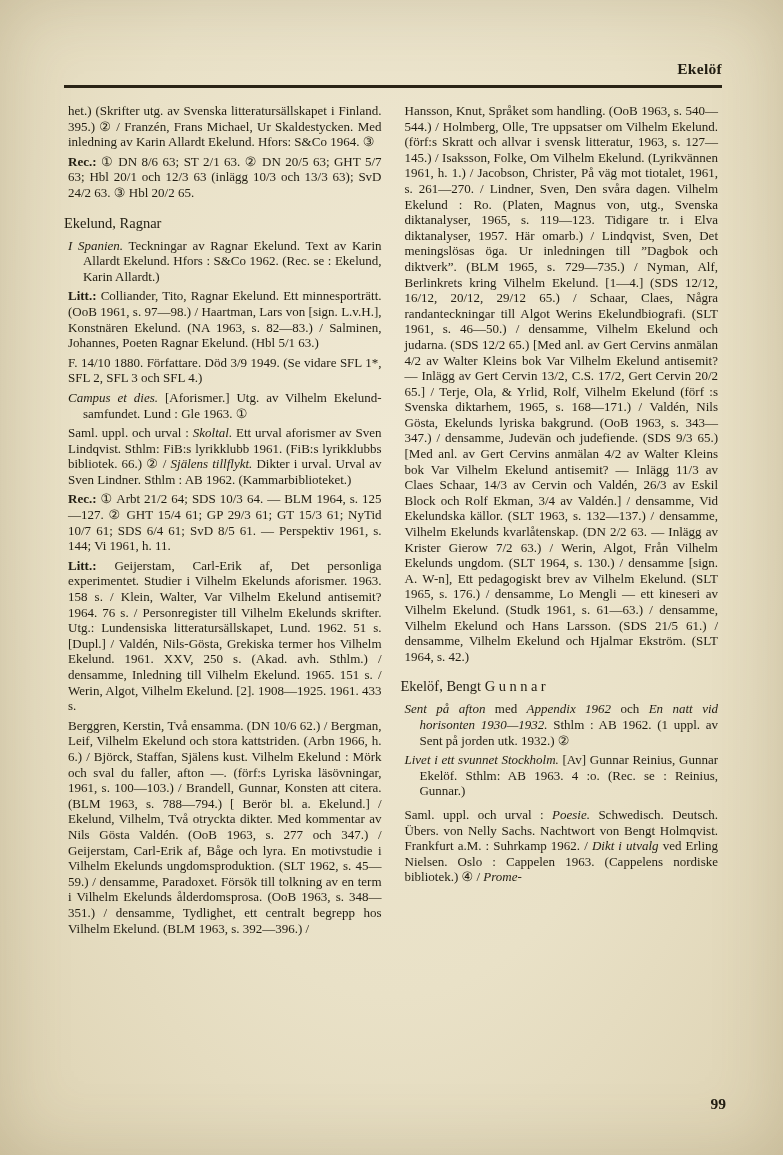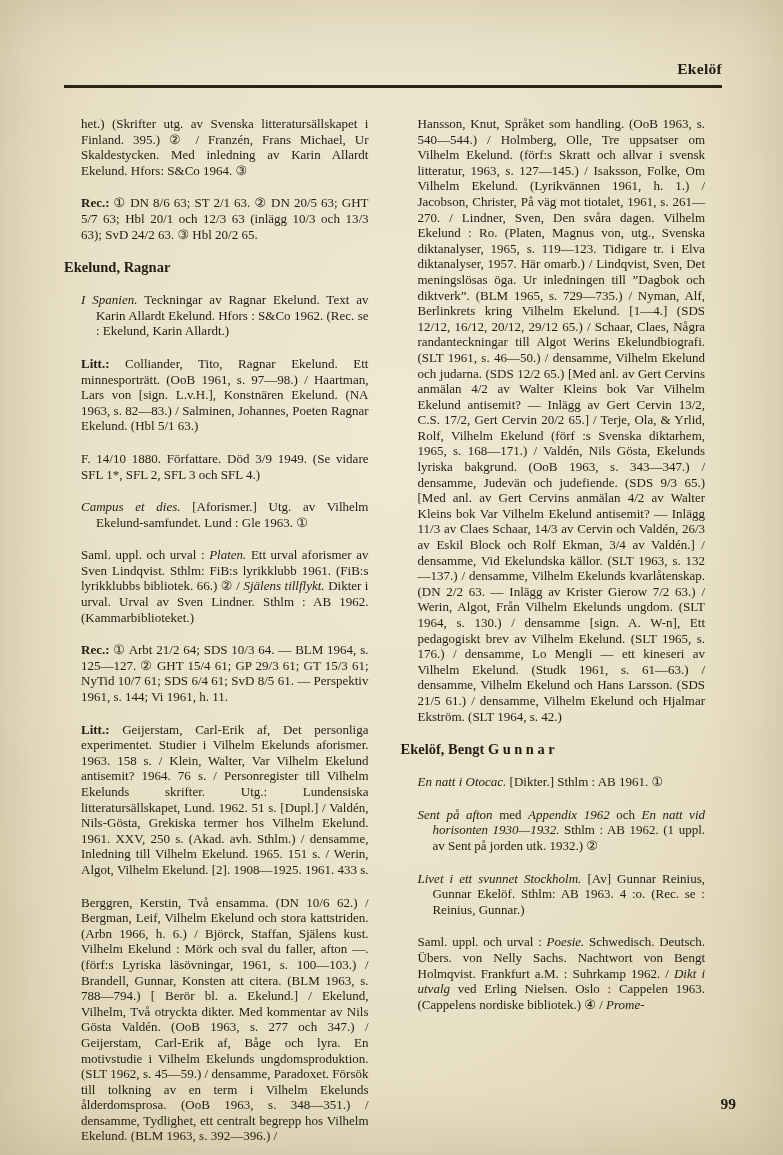--- a/index.html
+++ b/index.html
@@ -36,36 +36,36 @@
     display:flex;
     gap:15px;
     margin-top:11px;
   }
   .col {
     width:calc((100% - 15px)/2);
     font-size:13px;
     line-height:15.6px;
     text-align:justify;
   }
-  .col p { margin:17px;font-family:Liberation Serif, serif; }
+  .col p { margin:4px;font-family:Liberation Serif, serif; }
   .col p.work { padding-left:1.15em; text-indent:-1.15em; }
   .col p.gap { margin-top:8px; }
   .col h3 {
     font-size:14.5px;
-    font-weight:bold;
+    font-weight:normal;
     margin:14px 0 7px 0;
     text-align:left;
     line-height:16px;
   }
   .it { font-style:italic; }
   .bd { font-weight:bold; }
   .spaced { letter-spacing:3.5px; }
   .page-number {
     position:absolute;
-    right:47px;
+    right:57px;
     bottom:42px;
     font-weight:bold;
     font-size:15.5px;
     margin-top:40px;
   }
 </style>
 </head>
 <body>
 
 <div class="page">
@@ -75,28 +75,27 @@
   <div class="rule"></div>
   <div class="columns">
     <div class="col" id="col-left">
         <p><span>het.) (Skrifter utg. av Svenska litteratursällskapet i Finland. 395.) ② / Franzén, Frans Michael, Ur Skaldestycken. Med inledning av Karin Allardt Ekelund. Hfors: S&amp;Co 1964. ③</span></p>
         <p><span class="bd">Rec.: </span><span>① DN 8/6 63; ST 2/1 63. ② DN 20/5 63; GHT 5/7 63; Hbl 20/1 och 12/3 63 (inlägg 10/3 och 13/3 63); SvD 24/2 63. ③ Hbl 20/2 65.</span></p>
         <h3><span>Ekelund, Ragnar</span></h3>
         <p class="work"><span class="it">I Spanien.</span><span> Teckningar av Ragnar Ekelund. Text av Karin Allardt Ekelund. Hfors : S&amp;Co 1962. (Rec. se : Ekelund, Karin Allardt.)</span></p>
         <p><span class="bd">Litt.: </span><span>Colliander, Tito, Ragnar Ekelund. Ett minnesporträtt. (OoB 1961, s. 97—98.) / Haartman, Lars von [sign. L.v.H.], Konstnären Ekelund. (NA 1963, s. 82—83.) / Salminen, Johannes, Poeten Ragnar Ekelund. (Hbl 5/1 63.)</span></p>
         <p><span>F. 14/10 1880. Författare. Död 3/9 1949. (Se vidare SFL 1*, SFL 2, SFL 3 och SFL 4.)</span></p>
         <p class="work"><span class="it">Campus et dies.</span><span> [Aforismer.] Utg. av Vilhelm Ekelund-samfundet. Lund : Gle 1963. ①</span></p>
-        <p><span>Saml. uppl. och urval : </span><span class="it">Platen.</span><span> Ett urval aforismer av Sven Lindqvist. Sthlm: FiB:s lyrikklubb 1961. (FiB:s lyrikklubbs bibliotek. 66.) ② / </span><span class="it">Själens tillflykt.</span><span> Dikter i urval. Urval av Sven Lindner. Sthlm : AB 1962. (Kammarbiblioteket.)</span></p>
+        <p><span>Saml. uppl. och urval : </span><span class="it">Skoltal.</span><span> Ett urval aforismer av Sven Lindqvist. Sthlm: FiB:s lyrikklubb 1961. (FiB:s lyrikklubbs bibliotek. 66.) ② / </span><span class="it">Själens tillflykt.</span><span> Dikter i urval. Urval av Sven Lindner. Sthlm : AB 1962. (Kammarbiblioteket.)</span></p>
         <p><span class="bd">Rec.: </span><span>① Arbt 21/2 64; SDS 10/3 64. — BLM 1964, s. 125—127. ② GHT 15/4 61; GP 29/3 61; GT 15/3 61; NyTid 10/7 61; SDS 6/4 61; SvD 8/5 61. — Perspektiv 1961, s. 144; Vi 1961, h. 11.</span></p>
         <p><span class="bd">Litt.: </span><span>Geijerstam, Carl-Erik af, Det personliga experimentet. Studier i Vilhelm Ekelunds aforismer. 1963. 158 s. / Klein, Walter, Var Vilhelm Ekelund antisemit? 1964. 76 s. / Personregister till Vilhelm Ekelunds skrifter. Utg.: Lundensiska litteratursällskapet, Lund. 1962. 51 s. [Dupl.] / Valdén, Nils-Gösta, Grekiska termer hos Vilhelm Ekelund. 1961. XXV, 250 s. (Akad. avh. Sthlm.) / densamme, Inledning till Vilhelm Ekelund. 1965. 151 s. / Werin, Algot, Vilhelm Ekelund. [2]. 1908—1925. 1961. 433 s.</span></p>
         <p><span>Berggren, Kerstin, Två ensamma. (DN 10/6 62.) / Bergman, Leif, Vilhelm Ekelund och stora kattstriden. (Arbn 1966, h. 6.) / Björck, Staffan, Själens kust. Vilhelm Ekelund : Mörk och sval du faller, afton —. (förf:s Lyriska läsövningar, 1961, s. 100—103.) / Brandell, Gunnar, Konsten att citera. (BLM 1963, s. 788—794.) [ Berör bl. a. Ekelund.] / Ekelund, Vilhelm, Två otryckta dikter. Med kommentar av Nils Gösta Valdén. (OoB 1963, s. 277 och 347.) / Geijerstam, Carl-Erik af, Båge och lyra. En motivstudie i Vilhelm Ekelunds ungdomsproduktion. (SLT 1962, s. 45—59.) / densamme, Paradoxet. Försök till tolkning av en term i Vilhelm Ekelunds ålderdomsprosa. (OoB 1963, s. 348—351.) / densamme, Tydlighet, ett centralt begrepp hos Vilhelm Ekelund. (BLM 1963, s. 392—396.) /</span></p>
       </div>
     <div class="col" id="col-right">
         <p><span>Hansson, Knut, Språket som handling. (OoB 1963, s. 540—544.) / Holmberg, Olle, Tre uppsatser om Vilhelm Ekelund. (förf:s Skratt och allvar i svensk litteratur, 1963, s. 127—145.) / Isaksson, Folke, Om Vilhelm Ekelund. (Lyrikvännen 1961, h. 1.) / Jacobson, Christer, På väg mot tiotalet, 1961, s. 261—270. / Lindner, Sven, Den svåra dagen. Vilhelm Ekelund : Ro. (Platen, Magnus von, utg., Svenska diktanalyser, 1965, s. 119—123. Tidigare tr. i Elva diktanalyser, 1957. Här omarb.) / Lindqvist, Sven, Det meningslösas öga. Ur inledningen till ”Dagbok och diktverk”. (BLM 1965, s. 729—735.) / Nyman, Alf, Berlinkrets kring Vilhelm Ekelund. [1—4.] (SDS 12/12, 16/12, 20/12, 29/12 65.) / Schaar, Claes, Några randanteckningar till Algot Werins Ekelundbiografi. (SLT 1961, s. 46—50.) / densamme, Vilhelm Ekelund och judarna. (SDS 12/2 65.) [Med anl. av Gert Cervins anmälan 4/2 av Walter Kleins bok Var Vilhelm Ekelund antisemit? — Inlägg av Gert Cervin 13/2, C.S. 17/2, Gert Cervin 20/2 65.] / Terje, Ola, &amp; Yrlid, Rolf, Vilhelm Ekelund (förf :s Svenska diktarhem, 1965, s. 168—171.) / Valdén, Nils Gösta, Ekelunds lyriska bakgrund. (OoB 1963, s. 343—347.) / densamme, Judevän och judefiende. (SDS 9/3 65.) [Med anl. av Gert Cervins anmälan 4/2 av Walter Kleins bok Var Vilhelm Ekelund antisemit? — Inlägg 11/3 av Claes Schaar, 14/3 av Cervin och Valdén, 26/3 av Eskil Block och Rolf Ekman, 3/4 av Valdén.] / densamme, Vid Ekelundska källor. (SLT 1963, s. 132—137.) / densamme, Vilhelm Ekelunds kvarlåtenskap. (DN 2/2 63. — Inlägg av Krister Gierow 7/2 63.) / Werin, Algot, Från Vilhelm Ekelunds ungdom. (SLT 1964, s. 130.) / densamme [sign. A. W-n], Ett pedagogiskt brev av Vilhelm Ekelund. (SLT 1965, s. 176.) / densamme, Lo Mengli — ett kineseri av Vilhelm Ekelund. (Studk 1961, s. 61—63.) / densamme, Vilhelm Ekelund och Hans Larsson. (SDS 21/5 61.) / densamme, Vilhelm Ekelund och Hjalmar Ekström. (SLT 1964, s. 42.)</span></p>
         <h3><span>Ekelöf, Bengt </span><span class="spaced">Gunnar</span></h3>
-        <p class="work"><span class="it">En natt i Otocac.</span><span> [Dikter.] Sthlm : AB 1961. ①</span></p>
         <p class="work"><span class="it">Sent på afton</span><span> med </span><span class="it">Appendix 1962</span><span> och </span><span class="it">En natt vid horisonten 1930—1932.</span><span> Sthlm : AB 1962. (1 uppl. av Sent på jorden utk. 1932.) ②</span></p>
         <p class="work"><span class="it">Livet i ett svunnet Stockholm.</span><span> [Av] Gunnar Reinius, Gunnar Ekelöf. Sthlm: AB 1963. 4 :o. (Rec. se : Reinius, Gunnar.)</span></p>
         <p class="gap"><span>Saml. uppl. och urval : </span><span class="it">Poesie.</span><span> Schwedisch. Deutsch. Übers. von Nelly Sachs. Nachtwort von Bengt Holmqvist. Frankfurt a.M. : Suhrkamp 1962. / </span><span class="it">Dikt i utvalg</span><span> ved Erling Nielsen. Oslo : Cappelen 1963. (Cappelens nordiske bibliotek.) ④ / </span><span class="it">Prome-</span></p>
       </div>
   </div>
   <div class="page-number">99</div>
 </div>
 
 </body></html>

